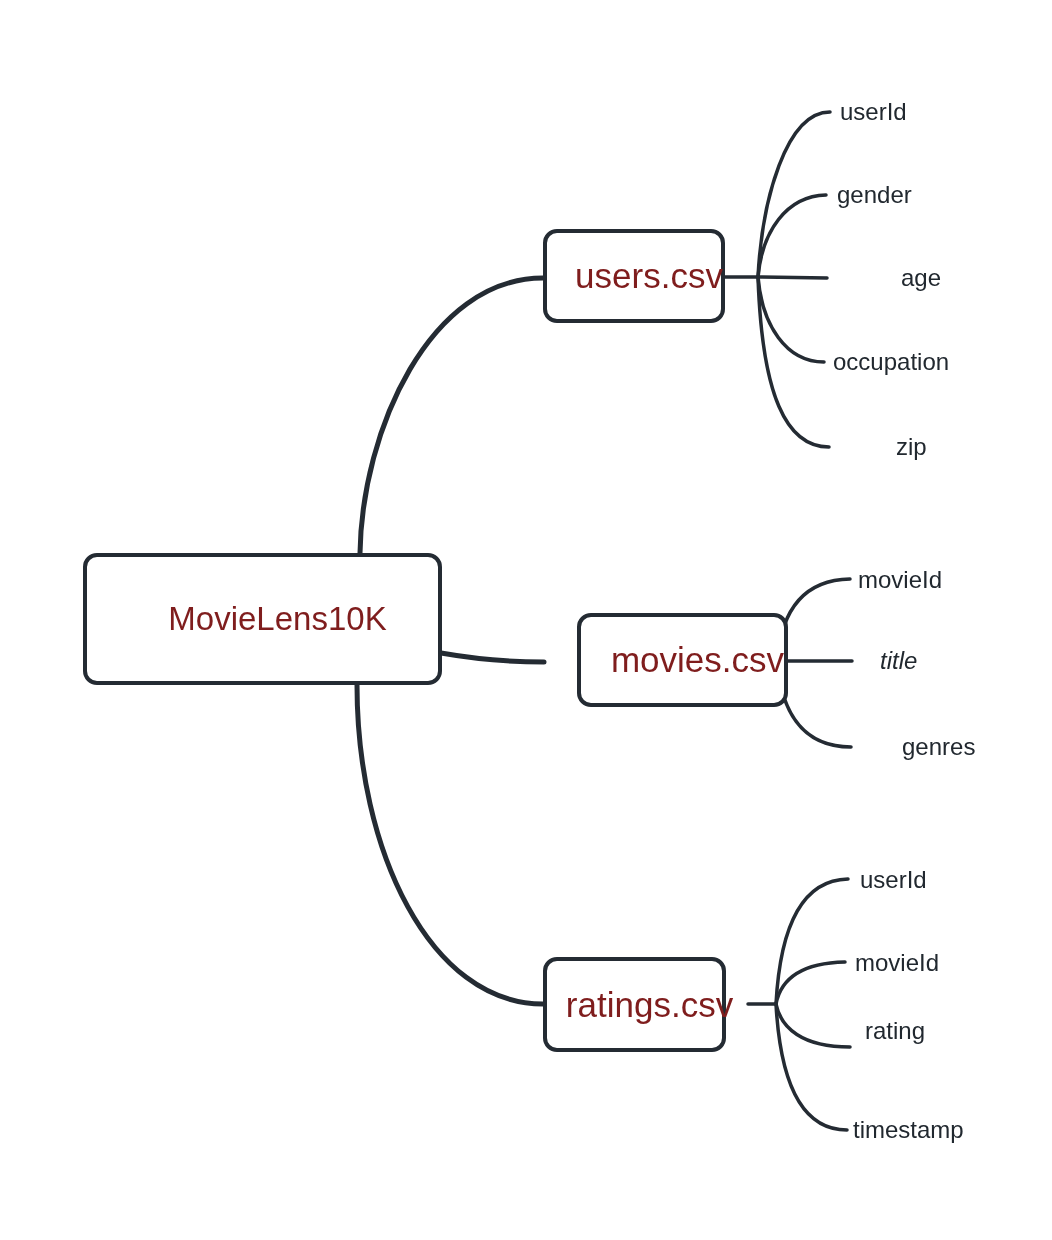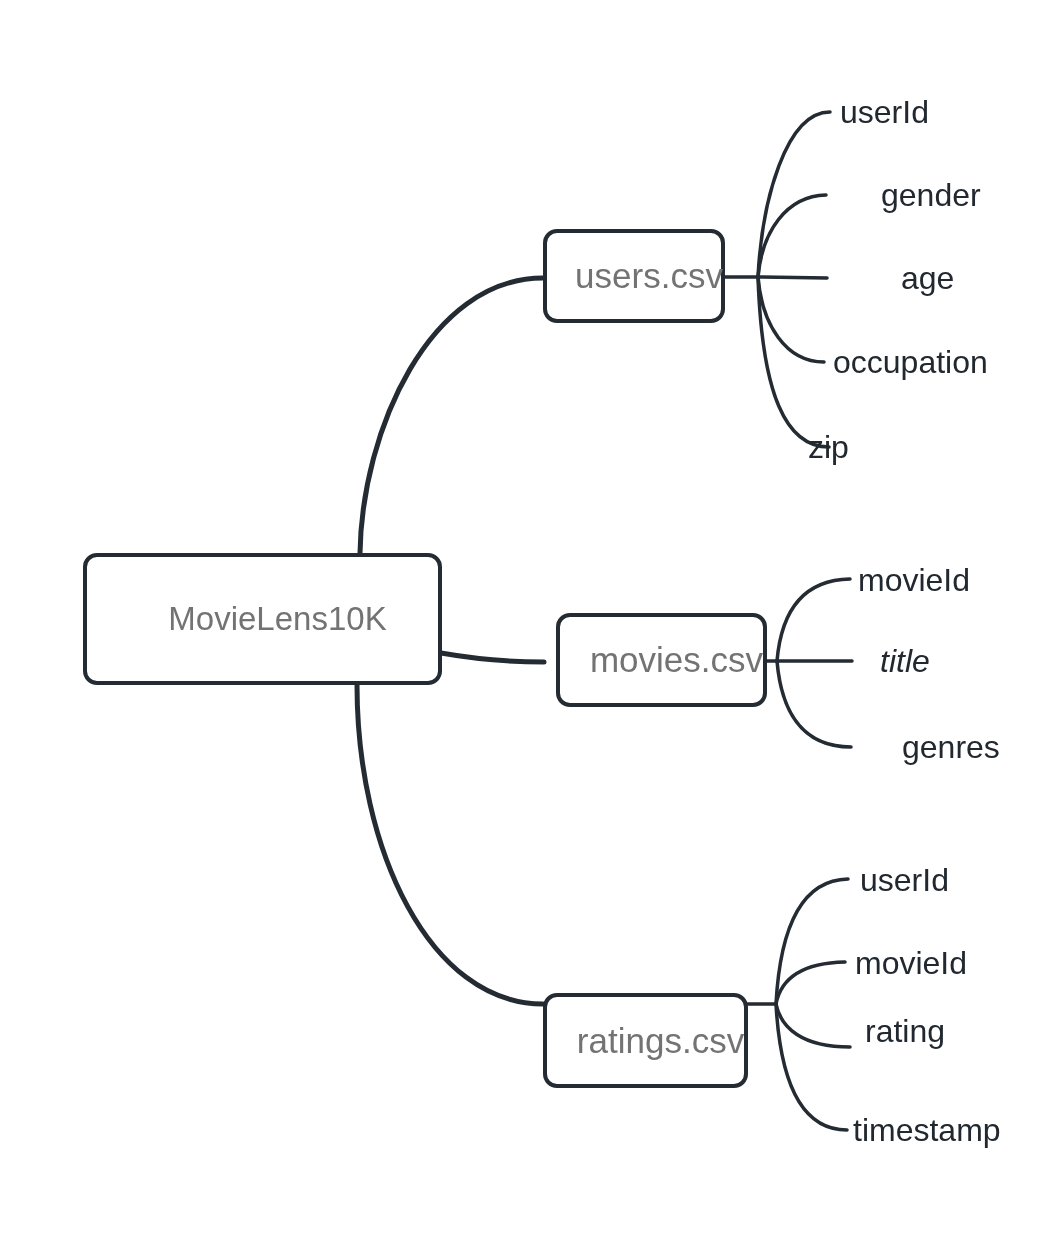--- a/index.html
+++ b/index.html
@@ -33,34 +33,34 @@
   .node {
     position: absolute;
     box-sizing: border-box;
     border: 4px solid #242b33;
     border-radius: 14px;
     background: #ffffff;
     display: flex;
     align-items: center;
     justify-content: center;
     white-space: nowrap;
-    color: #737373;
+    color: #7f1d1d;
     padding-left: 30px;
   }
   .node-root {
     left: 83px;  top: 553px;
     width: 359px; height: 132px;
     font-size: 33px;
   }
   .node-users   { left: 543px; top: 229px; width: 182px; height: 94px; font-size: 35px; }
-  .node-movies  { left: 556px; top: 613px; width: 211px; height: 94px; font-size: 35px; }
-  .node-ratings { left: 543px; top: 957px; width: 205px; height: 95px; font-size: 35px; margin-top: 36px; }
+  .node-movies  { left: 577px; top: 613px; width: 211px; height: 94px; font-size: 35px; }
+  .node-ratings { left: 543px; top: 957px; width: 183px; height: 95px; font-size: 35px; }
   .leaf {
     position: absolute;
-    font-size: 32px;
+    font-size: 24px;
     line-height: 1;
     transform: translateY(-50%);
     white-space: nowrap;
     color: #21282f;
   }
 </style>
 </head>
 <body>
 
 <div class="canvas">
@@ -100,24 +100,24 @@
 
   <div class="node node-movies">
     <span>movies.csv</span>
   </div>
 
   <div class="node node-ratings">
     <span>ratings.csv</span>
   </div>
 
   <div class="leaf" style="left:840px; top:112px;">userId</div>
-  <div class="leaf" style="left:837px; top:195px;margin-left:44px;">gender</div>
+  <div class="leaf" style="left:837px; top:195px;">gender</div>
   <div class="leaf" style="left:853px; top:278px;margin-left:48px;">age</div>
   <div class="leaf" style="left:833px; top:362px;">occupation</div>
-  <div class="leaf" style="left:808px; top:447px;">zip</div>
+  <div class="leaf" style="left:896px; top:447px;">zip</div>
 
   <div class="leaf" style="left:858px; top:580px;">movieId</div>
   <div class="leaf" style="left:880px; top:661px;font-style:italic;">title</div>
   <div class="leaf" style="left:902px; top:747px;">genres</div>
 
   <div class="leaf" style="left:860px; top:880px;">userId</div>
   <div class="leaf" style="left:855px; top:963px;">movieId</div>
   <div class="leaf" style="left:865px; top:1031px;">rating</div>
   <div class="leaf" style="left:853px; top:1130px;text-align:center;">timestamp</div>
 

